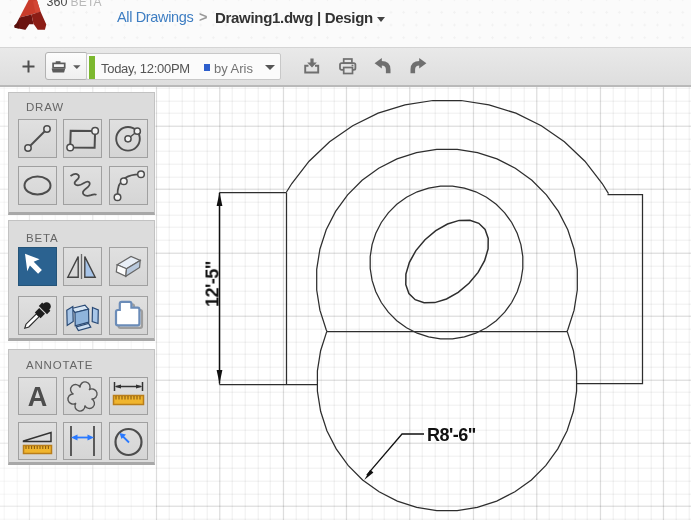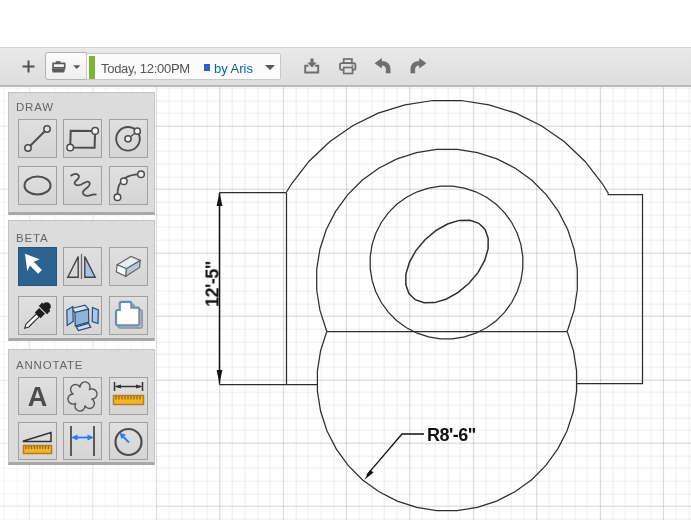--- a/index.html
+++ b/index.html
@@ -25,39 +25,39 @@
     background:linear-gradient(#e9e9e9,#dedede);
     border-top:1px solid #d5d5d5; border-bottom:2px solid #b9b9b9; }
   #plusbtn { position:absolute; left:21px; top:11px; width:15px; height:15px; }
   #folderbtn { position:absolute; left:45px; top:4px; width:43px; height:28px;
     background:linear-gradient(#fcfcfc,#efefef); border:1px solid #b2b2b2; border-radius:3px; }
   #combo { position:absolute; left:86px; top:5px; width:195px; height:27px;
     background:#fbfbfb; border:1px solid #c8c8c8; border-radius:2px; }
   #greenbar { position:absolute; left:2px; top:1.5px; width:5.5px; height:23px; background:#7cb82f; }
   #todaytxt { position:absolute; left:14px; top:6.5px; font-size:13px; letter-spacing:-0.3px; color:#555; }
   #bluesq { position:absolute; left:116.5px; top:10px; width:6.5px; height:6.5px; background:#2d5ecc; }
-  #byaris { position:absolute; left:127px; top:6.5px; font-size:13px; color:#0369a1; }
+  #byaris { position:absolute; left:127px; top:6.5px; font-size:13px; color:#737373; }
   #combocaret { position:absolute; left:178px; top:10.5px; width:0; height:0;
     border-left:5px solid transparent; border-right:5px solid transparent; border-top:5.5px solid #555; }
   .tbicon { position:absolute; top:10px; }
 
   
   #main { position:absolute; left:0; top:87px; width:691px; height:433px; background-color:#fff;
     background-image:
       repeating-linear-gradient(to right, rgba(0,0,0,0.105) 0 1px, transparent 1px 63.4px),
       repeating-linear-gradient(to bottom, rgba(0,0,0,0.105) 0 1px, transparent 1px 63.4px),
       repeating-linear-gradient(to right, rgba(0,0,0,0.062) 0 1px, transparent 1px 12.68px),
       repeating-linear-gradient(to bottom, rgba(0,0,0,0.062) 0 1px, transparent 1px 12.68px);
     background-position: 29.1px 0, 0 38.7px, 3.7px 0, 0 0.7px; }
   #leftfade { position:absolute; left:0; top:0; width:156px; height:433px; background:rgba(255,255,255,0.4); }
 
   
   .panel { position:absolute; left:8px; width:147px; background:#dcdcdc;
     border:1px solid #c2c2c2; border-bottom:3px solid #a8a8a8; }
-  .plabel { position:absolute; left:7px; font-size:11.5px; color:#666; letter-spacing:0.8px; }
+  .plabel { position:absolute; left:17px; font-size:11.5px; color:#666; letter-spacing:0.8px; }
   .pbtn { position:absolute; width:39px; height:39px; background:linear-gradient(#e0e0e0,#d5d5d5);
     border:1px solid #a0a0a0; }
   .pbtn svg { position:absolute; left:0; top:0; }
   #selbtn { background:#2b6290; border-color:#255478; }
 
   .dimtext { position:absolute; font-weight:bold; font-size:18px; letter-spacing:-0.5px; color:#111; white-space:nowrap; opacity:0.999; will-change:transform; }
   
   #draw { position:absolute; left:0; top:0; }
 </style>
 </head>
@@ -222,20 +222,35 @@
       <div class="pbtn" style="left:100.2px; top:71.7px; height:38px;">
         <svg width="37" height="36" viewBox="0 0 37 36">
           <circle cx="18.5" cy="19" r="13" fill="none" stroke="#4d4d4d" stroke-width="2.2"></circle>
           <path d="M 13 13.5 L 19 19.5" stroke="#2979ff" stroke-width="1.8" fill="none"></path>
           <polygon points="9.5,10 16,11.5 11.5,16" fill="#2979ff"></polygon>
         </svg>
       </div>
     </div>
   </div>
 
+  <div id="header">
+    <svg id="logo" width="48" height="31" viewBox="0 0 48 31">
+      <polygon points="28.6,0 36.9,0 40.5,11.5 31.5,14.5 19.5,17.5" fill="#c93c2b"></polygon>
+      <polygon points="33,1.5 36.9,0 40.5,11.5 35.5,13.2" fill="#d24534"></polygon>
+      <polygon points="19.5,17.5 31.5,14.5 33.5,24.2 29.2,24.2 25.5,29.7 24.8,29.7 14.7,27.7 14.4,25.4 16.1,23.9" fill="#6b1310"></polygon>
+      <polygon points="31.5,14.5 40.5,11.5 46.3,24.6 44.9,29.7 37.7,29.7 33.8,24.2 33.5,24.2" fill="#8c1d16"></polygon>
+      <polygon points="16.1,23.9 14.4,25.4 14.7,27.7 19,28.5 19,22" fill="#57100c"></polygon>
+    </svg>
+    <span class="t360">360</span>
+      <span class="tbeta">BETA</span>
+    <span class="crumb" id="alldraw">All Drawings</span>
+    <span class="crumb" id="chev">&gt;</span>
+    <span class="crumb" id="fname">Drawing1.dwg | Design</span>
+    <div id="fcaret"></div>
+  </div>
 
   <div id="toolbar">
     <svg id="plusbtn" width="15" height="15" viewBox="0 0 15 15">
       <path d="M 7.5 1.5 V 13.5 M 1.5 7.5 H 13.5" stroke="#4f4f4f" stroke-width="2" fill="none"></path>
     </svg>
     <div id="folderbtn">
       <svg width="41" height="26" viewBox="0 0 41 26">
         <rect x="9.7" y="8.2" width="4.8" height="2.6" fill="#5c5c5c"></rect>
         <rect x="7.1" y="10.4" width="11.6" height="4.4" fill="none" stroke="#5c5c5c" stroke-width="1.7"></rect>
         <path d="M 5.6 15.6 H 19.2 L 18.1 19.4 H 6.7 Z" fill="#5c5c5c"></path>

